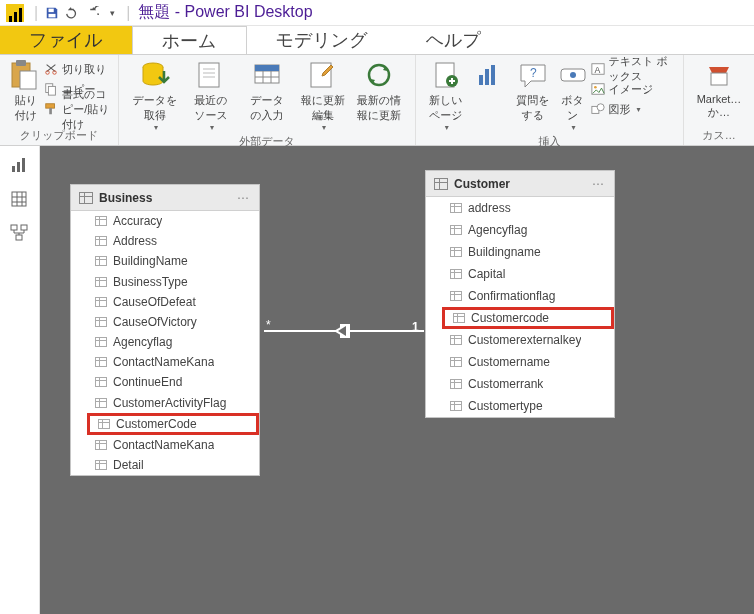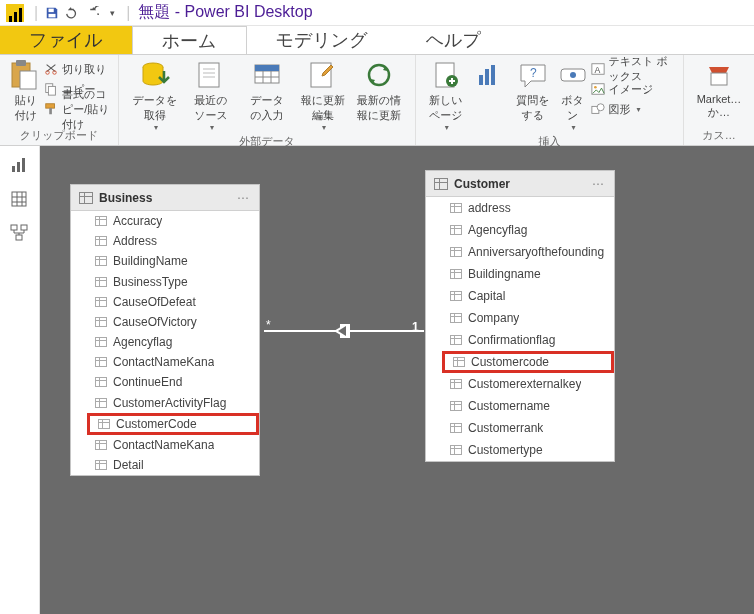--- a/index.html
+++ b/index.html
@@ -412,33 +412,25 @@
           <div class="field">
             <div class="fico"></div>
             <span>address</span>
           </div>
           <div class="field">
             <div class="fico"></div>
             <span>Agencyflag</span>
           </div>
           <div class="field">
             <div class="fico"></div>
-            <span>Anniversaryofthefounding</span>
-          </div>
-          <div class="field">
-            <div class="fico"></div>
             <span>Buildingname</span>
           </div>
           <div class="field">
             <div class="fico"></div>
             <span>Capital</span>
-          </div>
-          <div class="field">
-            <div class="fico"></div>
-            <span>Company</span>
           </div>
           <div class="field">
             <div class="fico"></div>
             <span>Confirmationflag</span>
           </div>
           <div class="field highlight">
             <div class="fico"></div>
             <span>Customercode</span>
           </div>
           <div class="field">

